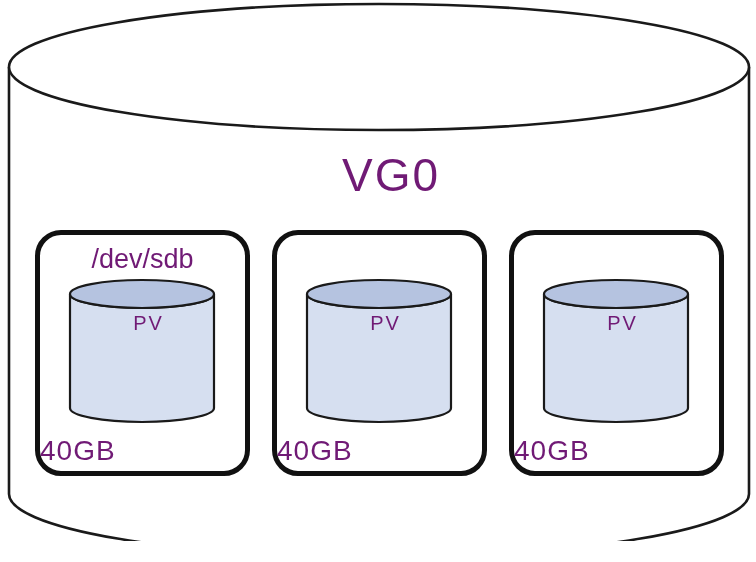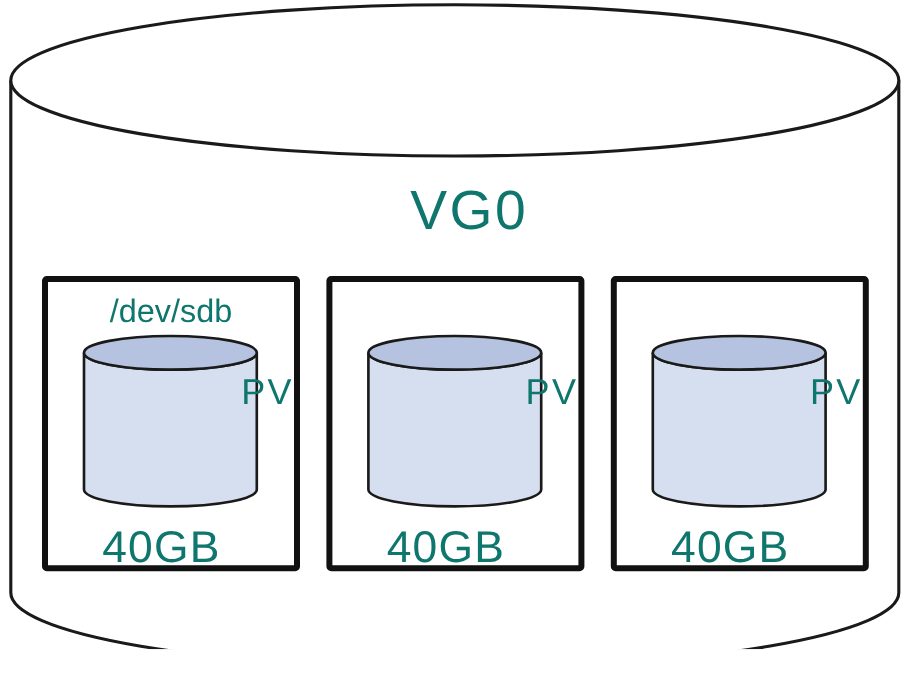--- a/index.html
+++ b/index.html
@@ -1,44 +1,44 @@
 <!DOCTYPE html>
 <html><head>
 <meta charset="utf-8">
 <style>
   html,body{margin:0;padding:0;background:#fff;}
   .stage{
     position:relative;width:756px;height:541px;background:#ffffff;overflow:hidden;
-    font-family:"Liberation Sans",sans-serif;color:#0f766e;
+    font-family:"Liberation Sans",sans-serif;color:#701a75;
   }
   svg.vg-cyl{position:absolute;left:0;top:0;width:756px;height:562px;}
   .vg-label{
     position:absolute;top:152px;left:0;right:0;text-align:center;
     font-size:46px;letter-spacing:2px;line-height:1;transform:translateX(13px);
     font-weight:400;
   }
   .pv-box{
     position:absolute;top:230px;width:215px;height:246px;box-sizing:border-box;
-    border:5px solid #111111;border-radius:4px;background:#ffffff;
+    border:5px solid #111111;border-radius:26px;background:#ffffff;
   }
   .pv-box.b1{left:35px}
   .pv-box.b2{left:272px}
   .pv-box.b3{left:509px}
   .pv-device{
     position:absolute;top:9px;left:0;right:0;text-align:center;
     font-size:27px;line-height:1.15;white-space:nowrap;
   }
   svg.pv-cyl{position:absolute;top:43px;left:28px;width:148px;height:146px;}
   .pv-type{
-    position:absolute;top:78px;left:12px;right:0;text-align:right;
-    font-size:30px;letter-spacing:2px;line-height:1;
+    position:absolute;top:78px;left:12px;right:0;text-align:center;
+    font-size:20px;letter-spacing:2px;line-height:1;
   }
   .pv-size{
-    position:absolute;top:202px;left:0;right:16px;text-align:center;
-    font-size:37px;letter-spacing:1px;line-height:1;
+    position:absolute;top:202px;left:0;right:16px;text-align:left;
+    font-size:28px;letter-spacing:1px;line-height:1;
   }
   .highlight-strip{
     position:absolute;left:0;top:556px;width:296px;height:6px;box-sizing:border-box;
     border-top:2px solid #f4ee9e;
   }
 </style>
 </head>
 <body>
 
 <div class="stage">

